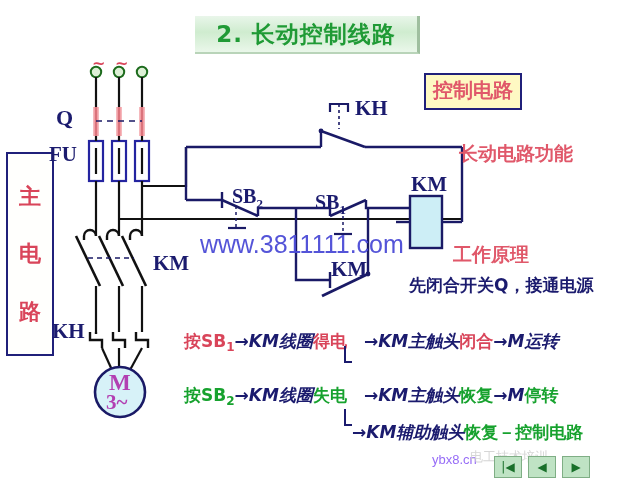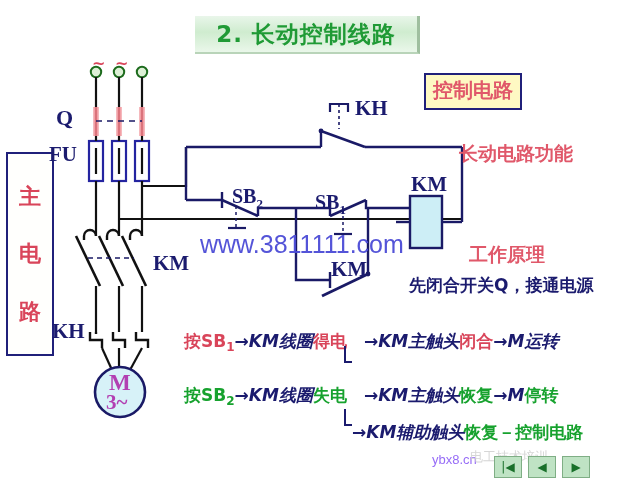--- a/index.html
+++ b/index.html
@@ -283,21 +283,21 @@
   </div>
 
   <div class="lbl comp-label" style="left:411px;top:174px;font-size:21px;">KM</div>
   <div class="lbl comp-label" style="left:331px;top:259px;font-size:21px;">KM</div>
 
   <div class="lbl" style="left:109px;top:371px;font-family:'Liberation Serif',serif;font-weight:bold;font-size:23px;color:#b23fb2;">M</div>
   <div class="lbl" style="left:106px;top:392px;font-family:'Liberation Serif',serif;font-weight:bold;font-size:21px;color:#b23fb2;">3~</div>
 
   <div class="lbl rt-head" style="left:459px;top:144px;">长动电路功能</div>
 
-  <div class="lbl rt-head" style="left:469px;top:245px;">工作原理</div>
+  <div class="lbl rt-head" style="left:453px;top:245px;">工作原理</div>
   <div class="lbl rt-body" style="left:409px;top:277px;font-size:17px;">先闭合开关Q，接通电源</div>
 
   <div class="flow" style="position:absolute;left:184px;top:330px;"><span class="r">按SB</span><sub class="r" style="font-size: 12px;">1</sub><span class="n">→KM线圈</span><span class="r">得电</span><span class="n">　→KM主触头</span><span class="r">闭合</span><span class="n">→M运转</span></div>
   <div class="flow" style="position:absolute;left:184px;top:384px;"><span class="g">按SB</span><sub class="g" style="font-size: 12px;">2</sub><span class="n">→KM线圈</span><span class="g">失电</span><span class="n">　→KM主触头</span><span class="g">恢复</span><span class="n">→M</span><span class="g">停转</span></div>
   <div class="flow" style="position:absolute;left:352px;top:421px;"><span class="n">→KM辅助触头</span><span class="g">恢复－控制电路</span></div>
 
   <svg style="position:absolute;left:0;top:0;width:640px;height:480px;pointer-events:none;">
     <path d="M345 346 V362 H352" stroke="#1b1b6e" stroke-width="2" fill="none"></path>
     <path d="M345 409 V425 H352" stroke="#1b1b6e" stroke-width="2" fill="none"></path>
   </svg>

